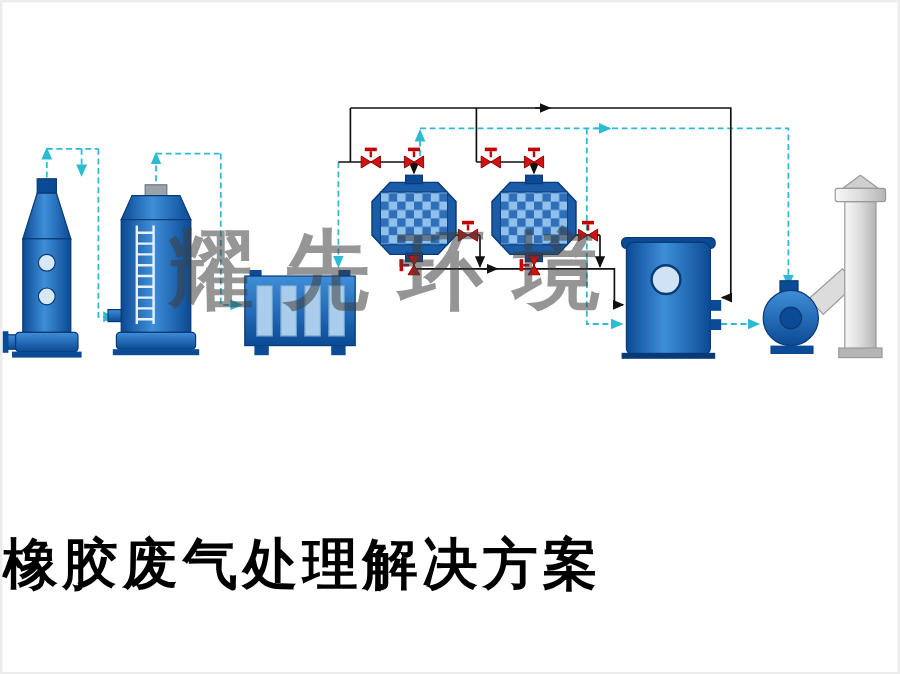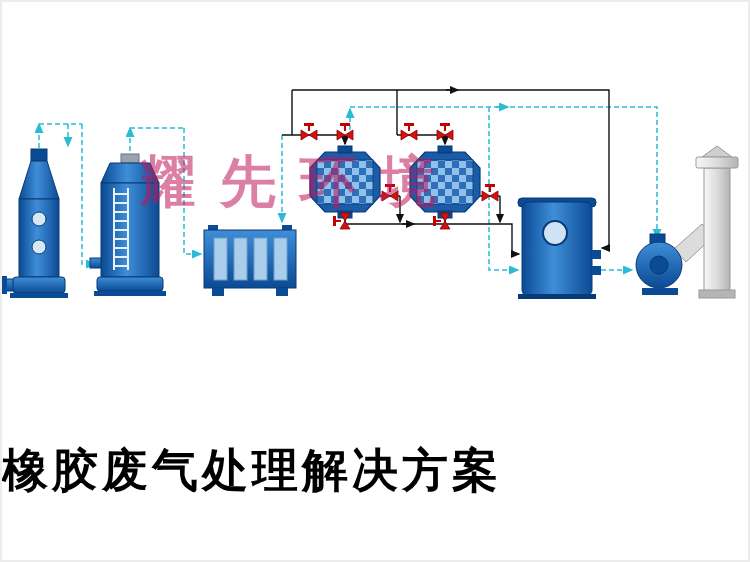--- a/index.html
+++ b/index.html
@@ -1,22 +1,22 @@
 <!DOCTYPE html>
 <html><head>
 <meta charset="utf-8">
 <style>
   * { margin:0; padding:0; box-sizing:border-box; }
   html,body { width:750px; height:562px; background:#fff; font-family:"Liberation Sans", sans-serif; }
   .canvas { position:relative; width:750px; height:562px; background:#ffffff; border:2px solid #ececec; overflow:hidden; }
   svg.diagram { position:absolute; left:0; top:0; display:block; }
   .watermark {
-    position:absolute; left:138px; top:143px;
-    font-size:56px; font-weight:bold; letter-spacing:24px; white-space:nowrap;
-    color:#be185d; opacity:0.55; pointer-events:none;
+    position:absolute; left:138px; top:176px;
+    font-size:72px; font-weight:bold; letter-spacing:24px; white-space:nowrap;
+    color:#404040; opacity:0.55; pointer-events:none;
     font-family:"Liberation Sans", sans-serif;
   }
   .title {
     position:absolute; left:0; top:438px; width:100%; text-align:left;
     font-family:"Liberation Serif", serif; font-weight:bold;
     font-size:46px; letter-spacing:4px; color:#000000;
   }
 </style>
 </head>
 <body>

